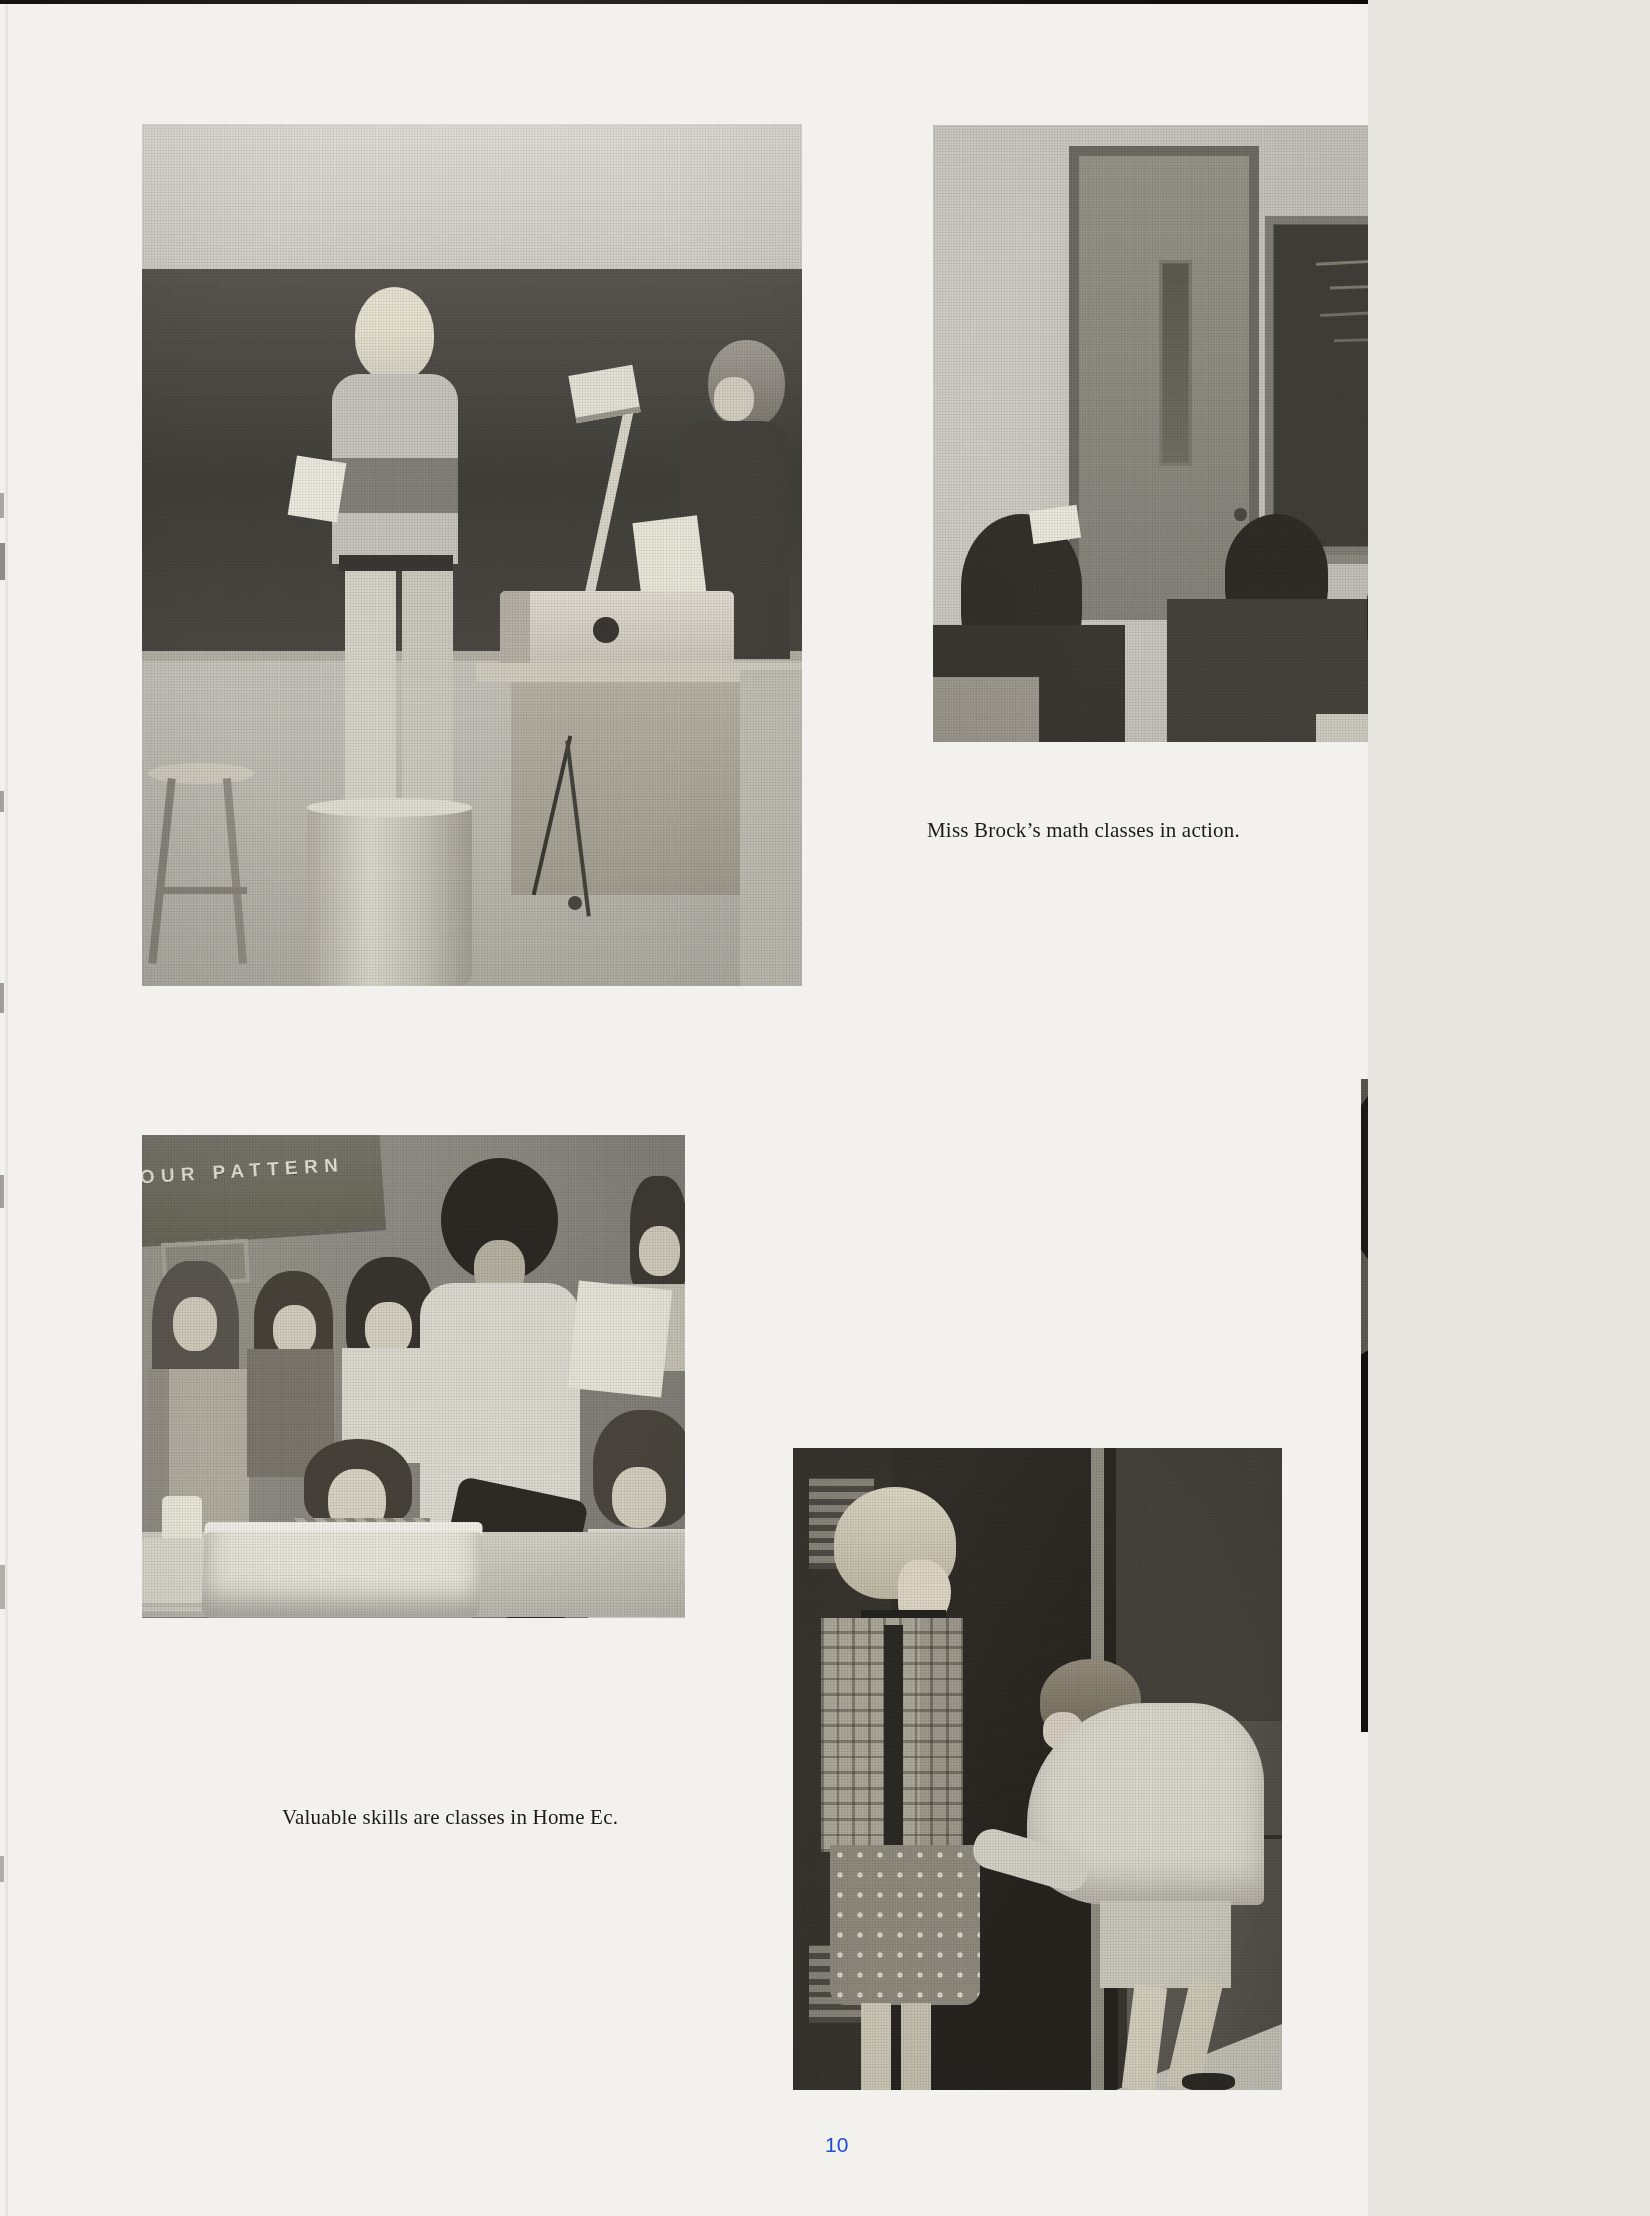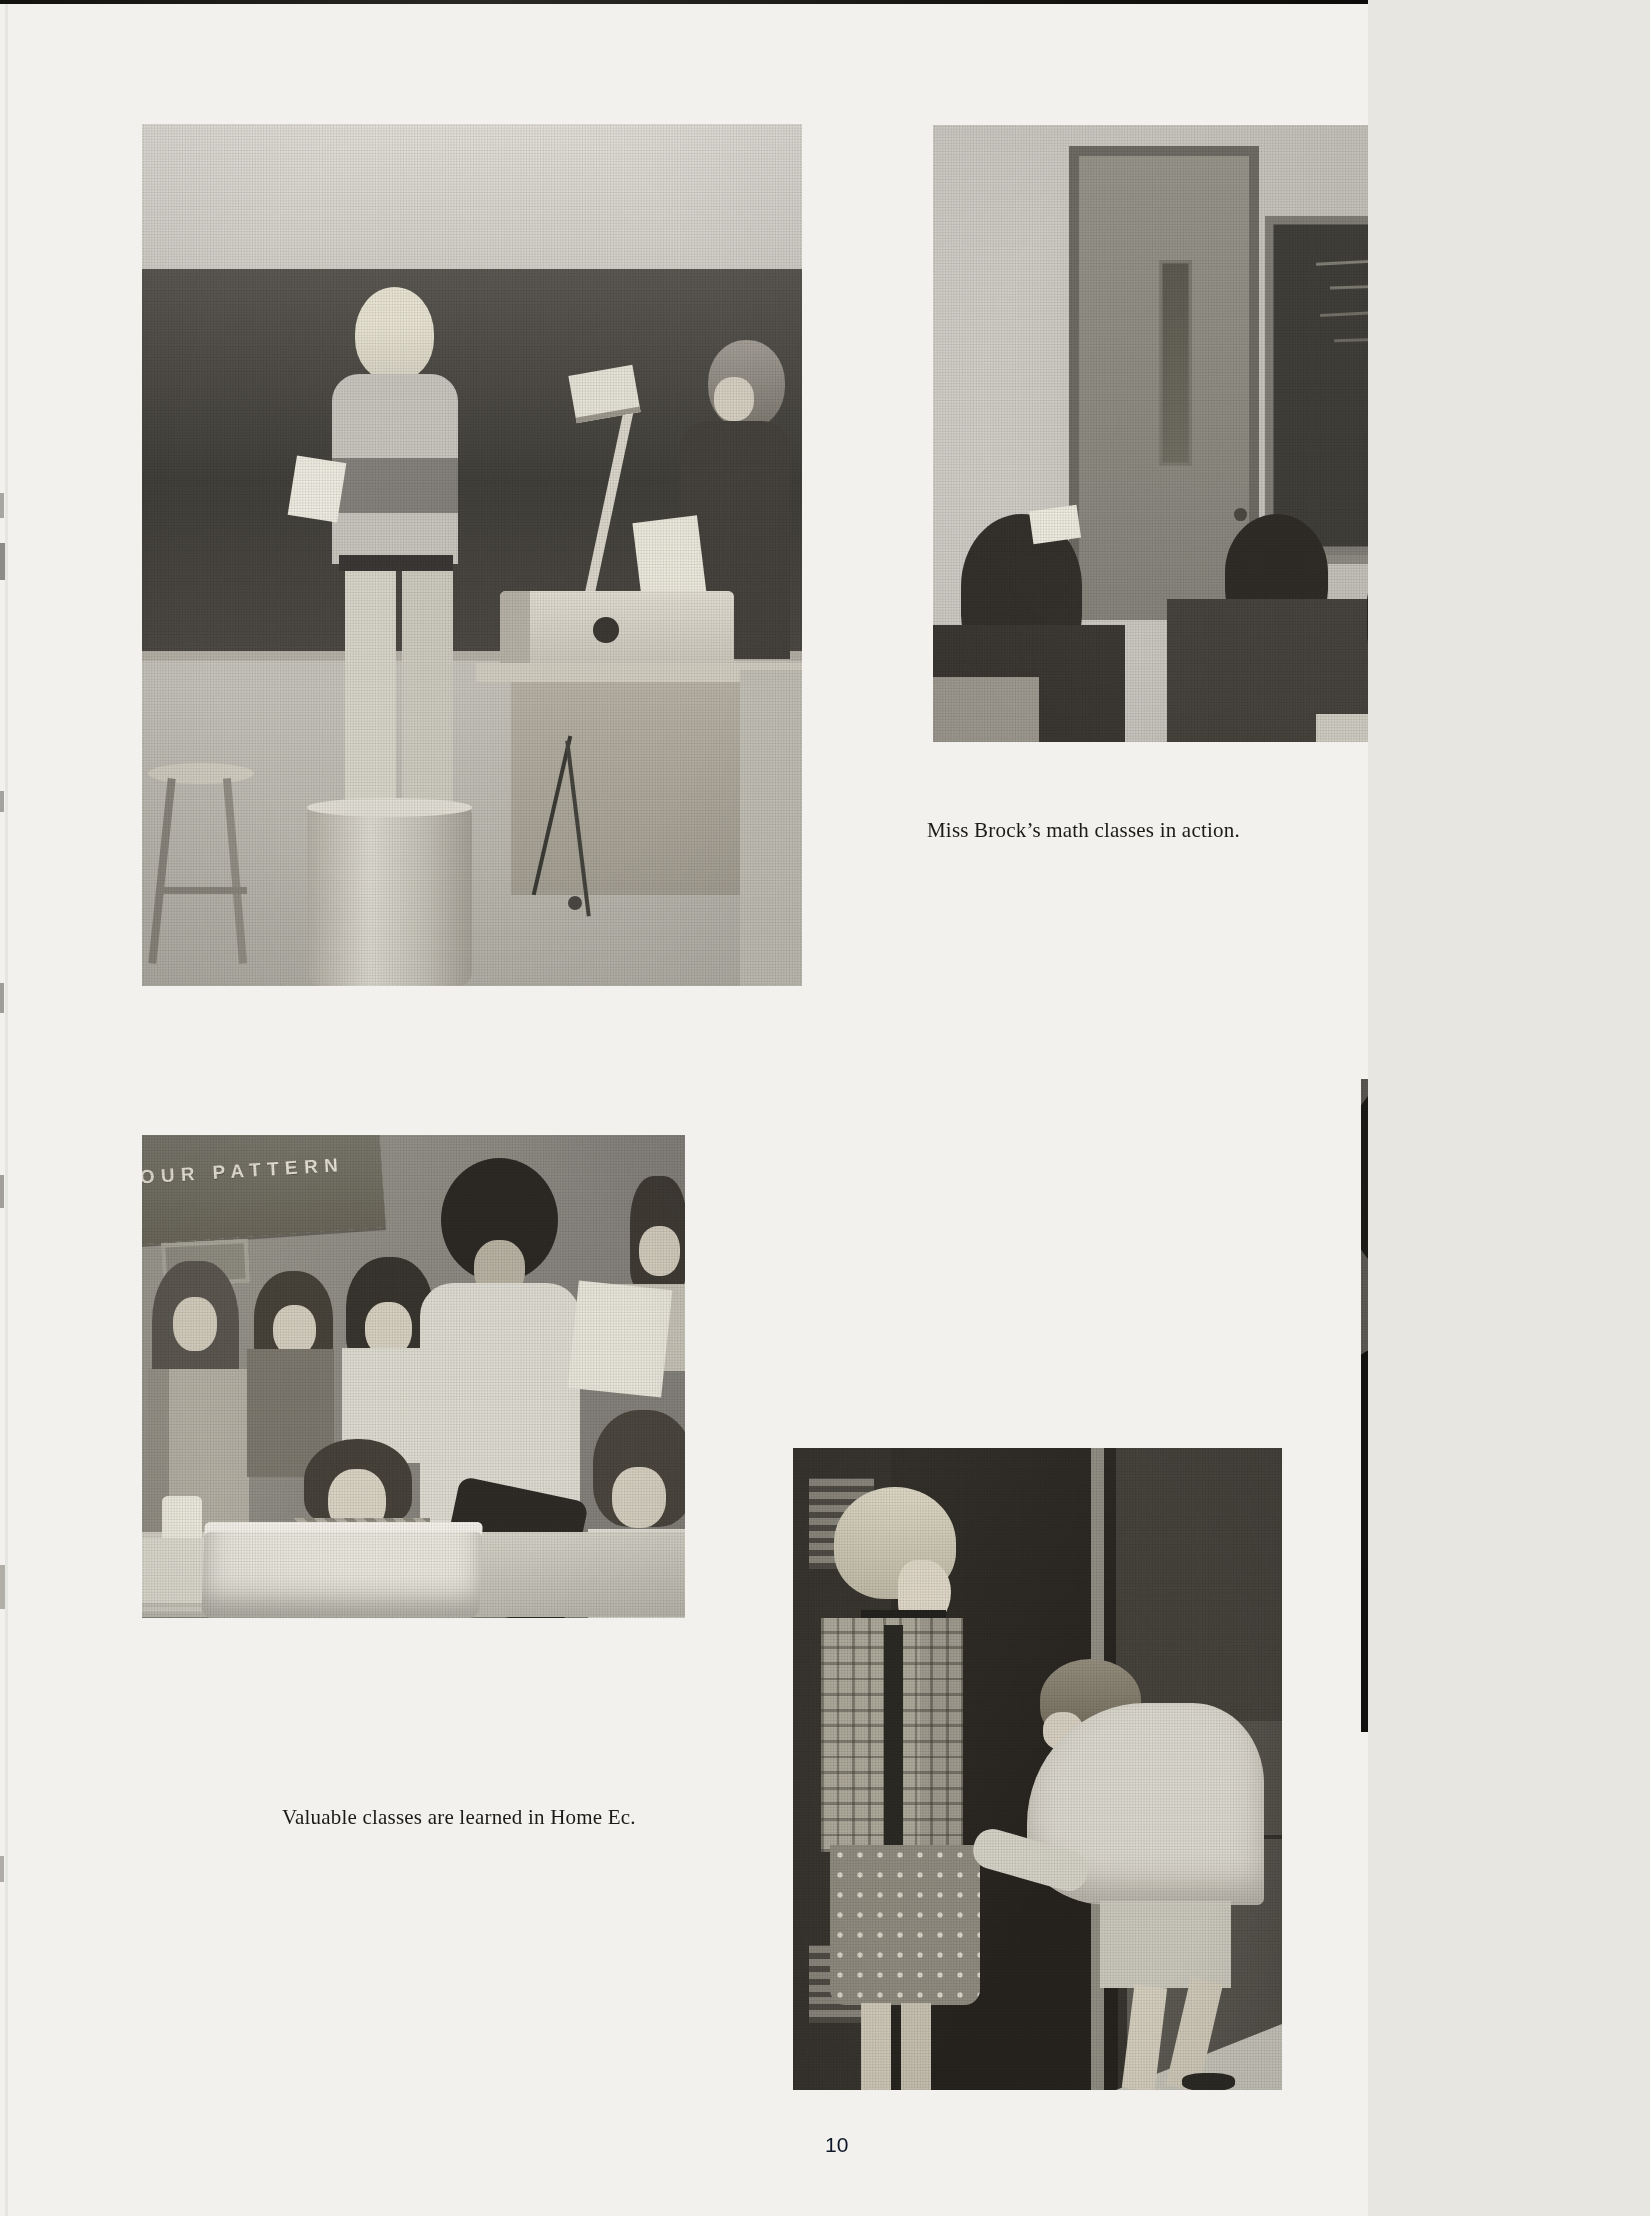--- a/index.html
+++ b/index.html
@@ -8,21 +8,21 @@
   .s{position:absolute;}
   figure{margin:0;}
   .photo{position:absolute;overflow:hidden;background:#8e8b84;}
   
   .ht::after{content:"";position:absolute;inset:0;z-index:60;pointer-events:none;
       background-image:radial-gradient(rgba(25,24,22,.20) 0.7px,transparent 1px);
       background-size:2.8px 2.8px;mix-blend-mode:multiply;}
   .ht::before{content:"";position:absolute;inset:0;z-index:59;pointer-events:none;
       background:radial-gradient(ellipse at 50% 45%, rgba(255,255,255,0) 60%, rgba(0,0,0,.06) 100%);}
   .caption{position:absolute;font-size:21px;color:#1c1b19;letter-spacing:0.2px;white-space:nowrap;}
-  .pagenum{position:absolute;font-family:"Liberation Sans", sans-serif;font-size:21px;color:#0f172a;}
+  .pagenum{position:absolute;font-family:"Liberation Sans", sans-serif;font-size:21px;color:#1d4ed8;}
   .boardtext{position:absolute;font-family:"Liberation Sans", sans-serif;font-weight:bold;
       font-size:19px;letter-spacing:6.4px;color:#e2ded2;text-shadow:0 0.7px 0 rgba(0,0,0,.4);white-space:nowrap;}
 </style>
 </head>
 <body>
 
 <div class="page">
 
   <div class="s" style="left:0;top:0;width:1650px;height:4.3px;background:linear-gradient(90deg,#121210,#2a2926 30%,#161513 60%,#060606);"></div>
   <div class="s" style="left:5px;top:4.3px;width:2.8px;height:2212px;background:rgba(70,68,64,.07);"></div>
@@ -211,18 +211,18 @@
     <div class="s" style="left:247px;top:211px;width:101px;height:82px;background:linear-gradient(180deg,#948d7d,#6f6959);border-radius:50% 50% 40% 40%;"></div>
     <div class="s" style="left:250px;top:264px;width:40px;height:38px;background:#d5cec0;border-radius:45%;"></div>
     <div class="s" style="left:234px;top:255px;width:237px;height:202px;background:#d9d6cc;border-radius:50% 30% 7px 35%/60% 40% 7px 30%;box-shadow:inset 0 -21px 28px rgba(105,101,92,.35);"></div>
     <div class="s" style="left:179px;top:392px;width:117px;height:40px;background:#d3d0c5;transform:rotate(16deg);border-radius:18.5px;"></div>
     <div class="s" style="left:307px;top:453px;width:131px;height:87px;background:#c9c6bb;"></div>
     <div class="s" style="left:335px;top:538px;width:33px;height:104px;background:#d3cdbd;transform:rotate(7deg);"></div>
     <div class="s" style="left:385px;top:531px;width:33px;height:111px;background:#cfc9b9;transform:rotate(13deg);"></div>
     <div class="s" style="left:389px;top:625px;width:53px;height:18px;background:#2c2a25;border-radius:40%;"></div>
   </figure>
 
-  <div class="caption" style="left:282px;top:1805px;">Valuable classes are learned in Home Ec.</div>
+  <div class="caption" style="left:282px;top:1805px;">Valuable skills are classes in Home Ec.</div>
 
   <div class="pagenum" style="left:825px;top:2133px;">10</div>
 
 </div>
 
 
 </body></html>

